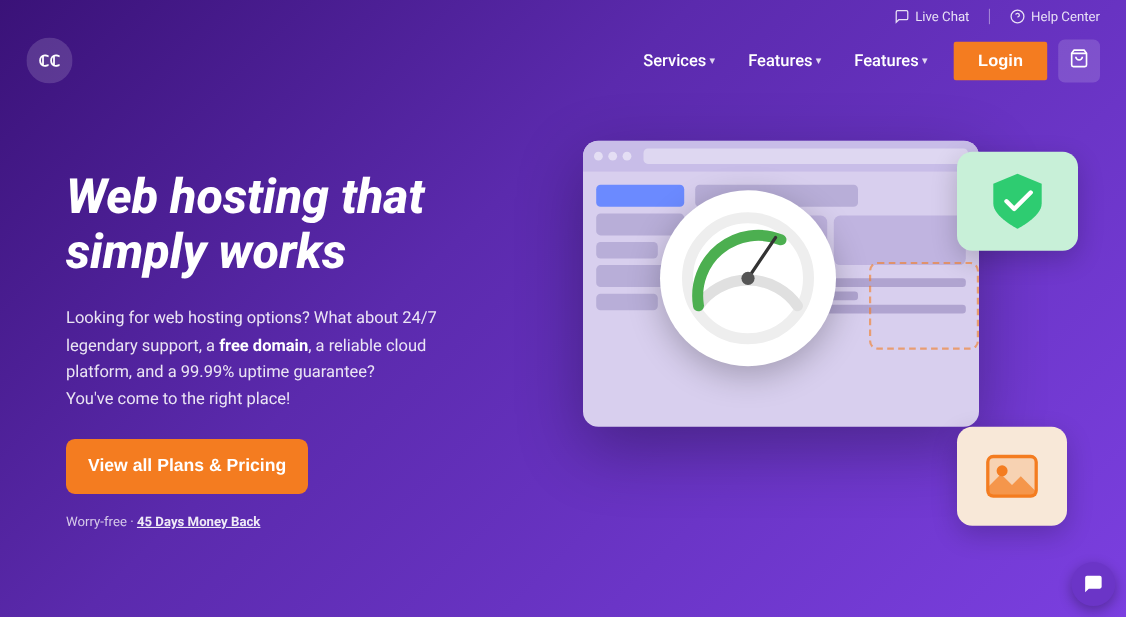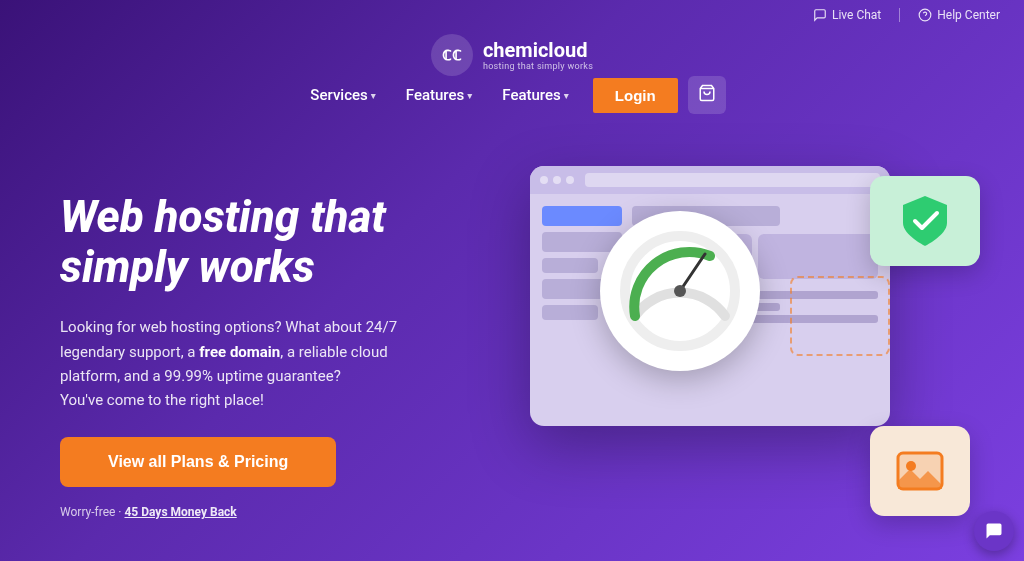--- a/index.html
+++ b/index.html
@@ -35,21 +35,20 @@
       gap: 5px;
       cursor: pointer;
     }
 
     
     .navbar {
       display: flex;
       align-items: center;
       justify-content: space-between;
       padding: 8px 24px 12px;
-      flex-direction: column;
     }
     .logo-area {
       display: flex;
       align-items: center;
       gap: 10px;
       cursor: pointer;
     }
     .logo-icon {
       width: 42px;
       height: 42px;
@@ -146,21 +145,21 @@
     .hero-you {
       font-size: 15px;
       color: rgba(255,255,255,0.88);
       margin-bottom: 28px;
     }
     .cta-btn {
       background: #f47c20;
       color: #fff;
       border: none;
       border-radius: 8px;
-      padding: 16px 48px;
+      padding: 16px 20px;
       font-size: 16px;
       font-weight: 700;
       cursor: pointer;
       display: inline-block;
       margin-bottom: 14px;
     }
     .money-back {
       font-size: 12px;
       color: rgba(255,255,255,0.75);
     }
@@ -382,24 +381,20 @@
       <span>Help Center</span>
     </div>
   </div>
 
   <div class="navbar">
     <div class="logo-area">
       <svg class="logo-icon" viewBox="0 0 42 42">
         <circle cx="21" cy="21" r="21" fill="rgba(255,255,255,0.15)"></circle>
         <text x="21" y="26" text-anchor="middle" fill="white" font-size="18" font-weight="900" font-family="Arial">𝕔𝕔</text>
       </svg>
-      <div class="logo-text-block">
-        <span class="logo-name">chemicloud</span>
-        <span class="logo-tagline">hosting that simply works</span>
-      </div>
     </div>
 
     <div class="nav-links">
       <div class="nav-item">
         <span>Services</span>
         <span class="chevron">▾</span>
       </div>
       <div class="nav-item">
         <span>Features</span>
         <span class="chevron">▾</span>

